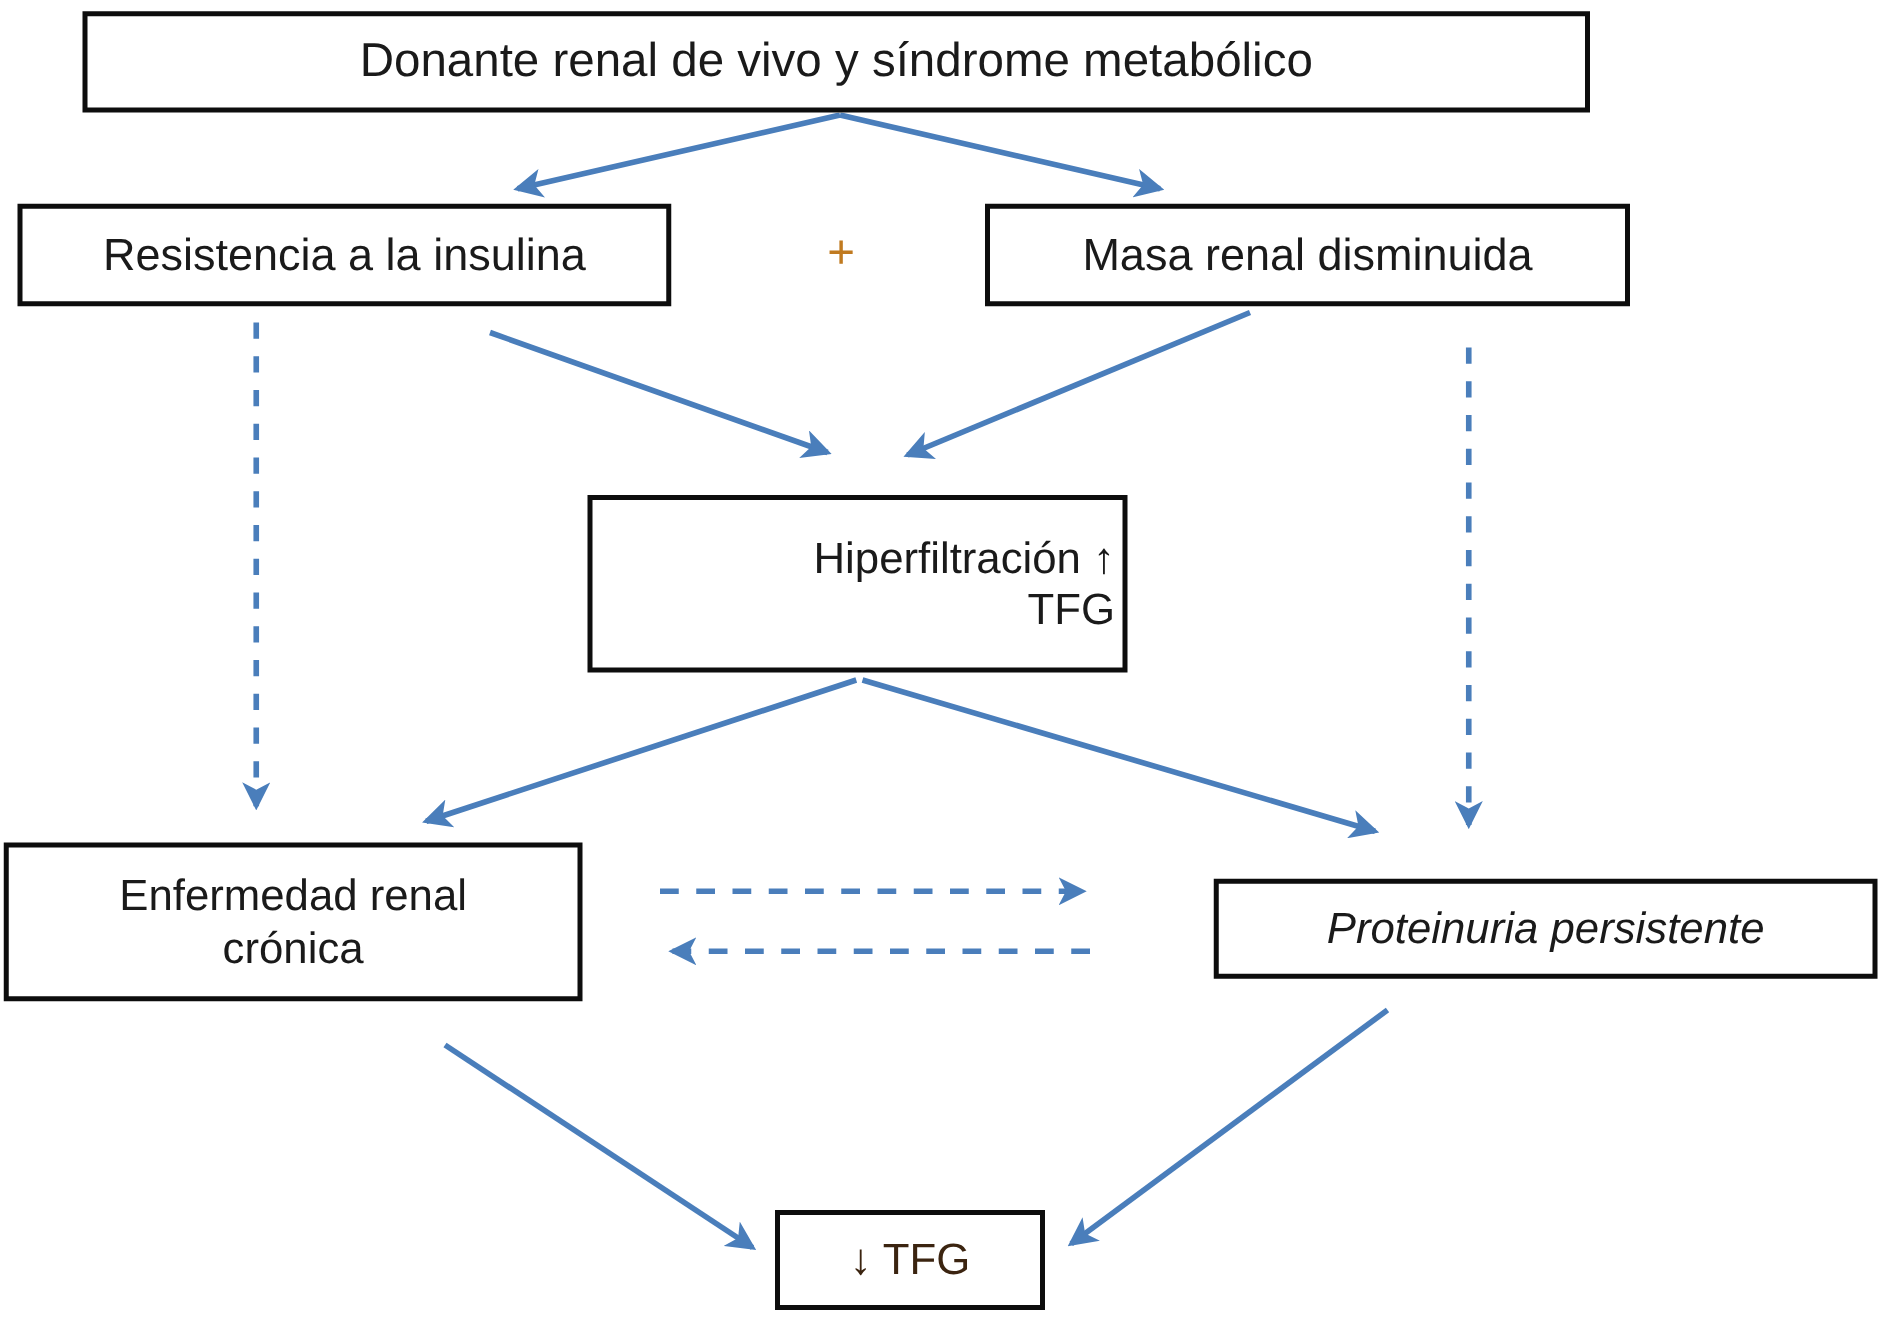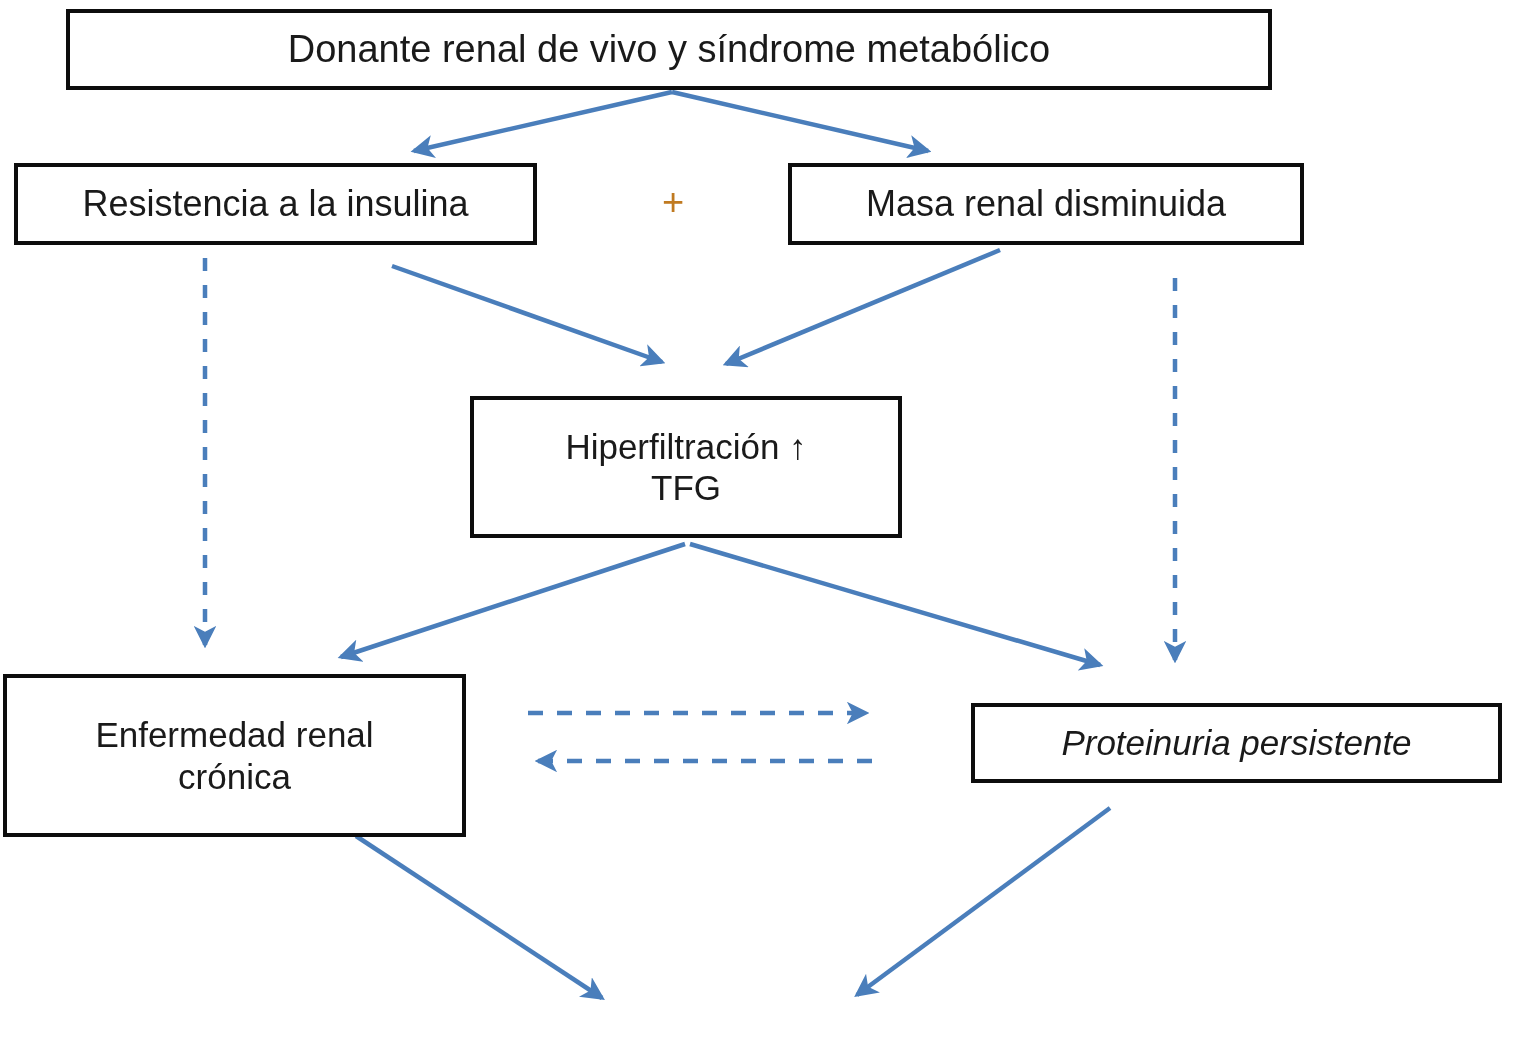--- a/index.html
+++ b/index.html
@@ -42,23 +42,24 @@
     font-size: 36px;
   }
   #node-mass {
     left: 788px; top: 163px; width: 516px;  height: 82px;
     font-size: 36px;
     justify-content: flex-end;
   }
   #node-hyper {
     left: 470px; top: 396px; width: 432px;  height: 142px;
     font-size: 35px;
+    text-align: right;
   }
   #node-ckd {
-    left: 3px;   top: 674px; width: 463px;  height: 163px;
+    left: 3px;   top: 674px; width: 463px;  height: 127px;
     font-size: 35px;
   }
   #node-prot {
     left: 971px; top: 703px; width: 531px;  height: 80px;
     font-size: 35px;
     font-style: italic;
   }
   #node-tfg {
     left: 620px; top: 968px; width: 216px;  height: 80px;
     font-size: 35px;
@@ -156,14 +157,17 @@
     <span class="label">
       <span>Enfermedad renal</span><br>
       <span>crónica</span>
     </span>
   </div>
 
   <div class="node" id="node-prot">
     <span class="label">Proteinuria persistente</span>
   </div>
 
+  <div class="node" id="node-tfg">
+    <span class="label arrow-down-glyph">↓  TFG</span>
+  </div>
 
 </div>
 
 </body></html>

